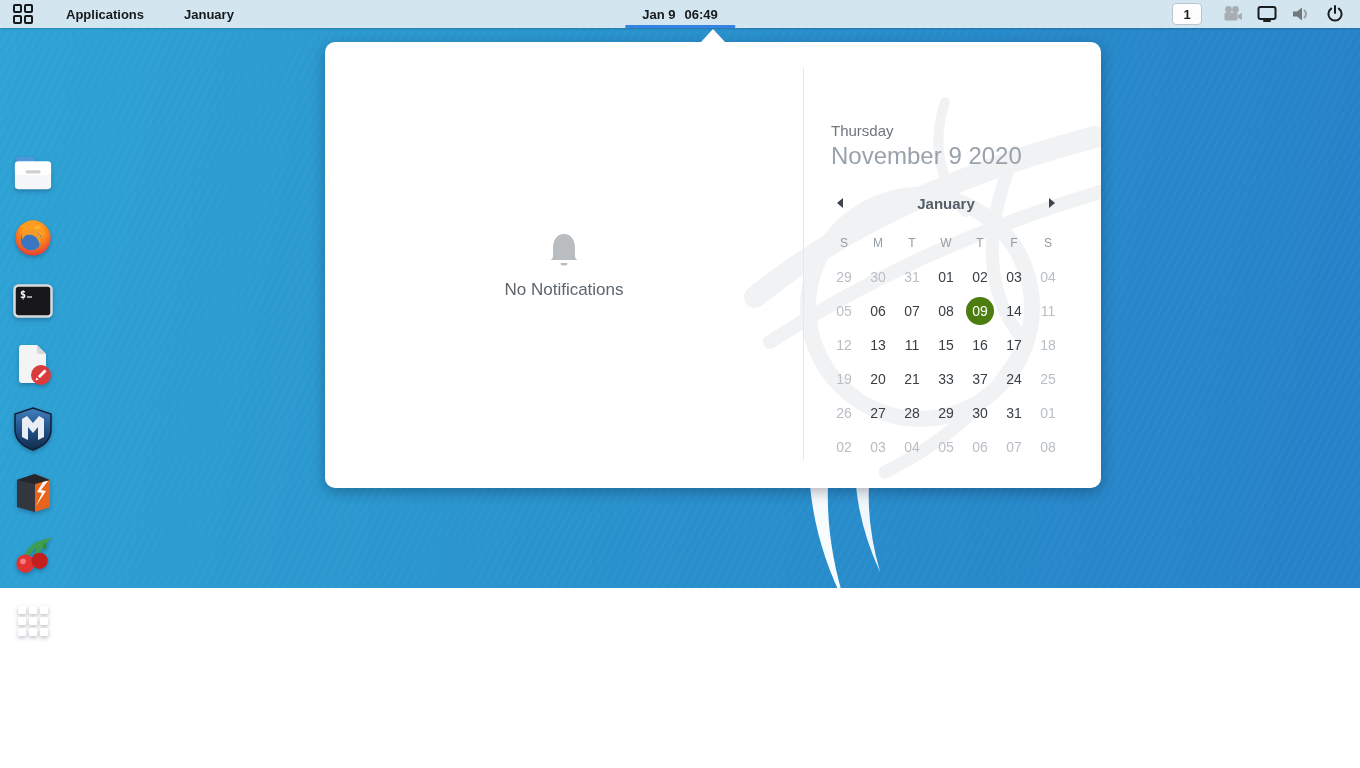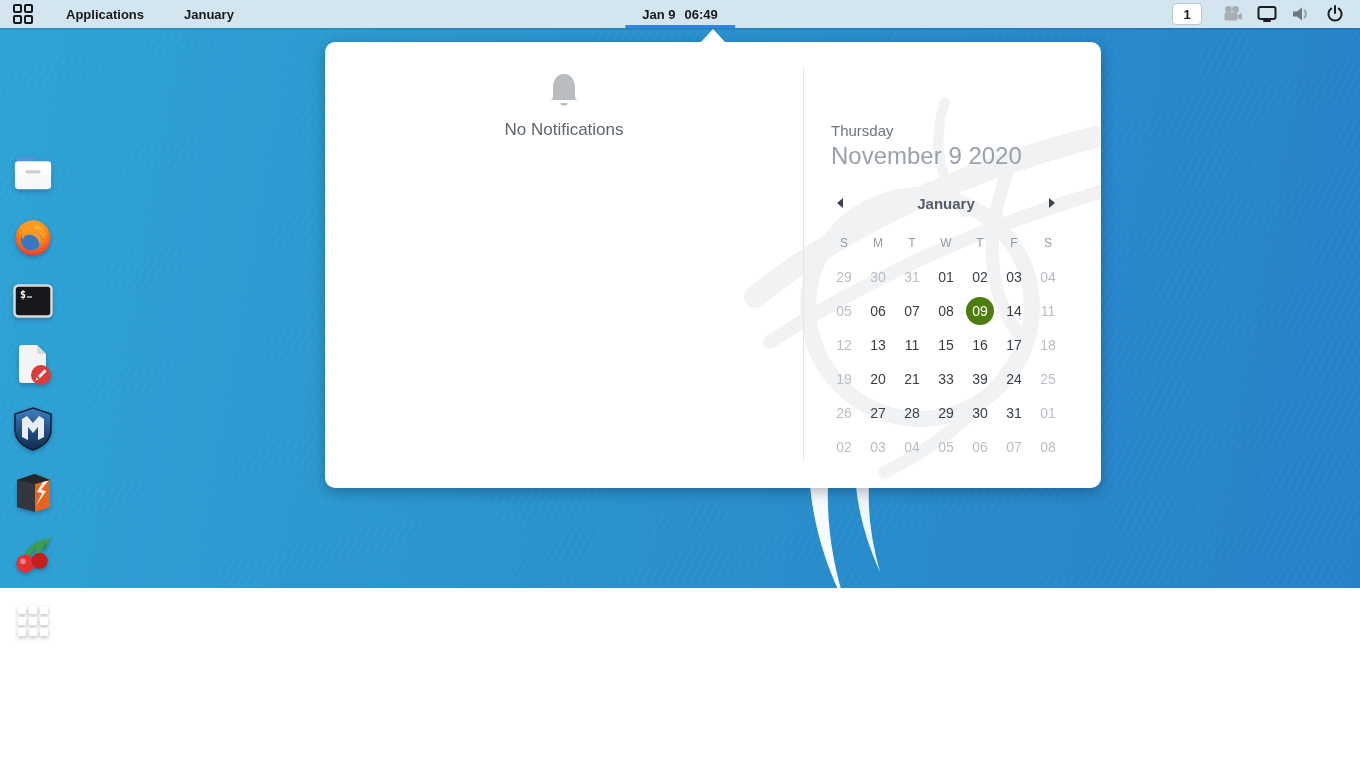--- a/index.html
+++ b/index.html
@@ -66,21 +66,21 @@
     position:absolute; left:325px; top:42px; width:776px; height:446px;
     background:#ffffff; border-radius:10px; z-index:20;
     box-shadow:0 4px 14px rgba(0,0,20,0.28); overflow:hidden;
   }
   .popup-watermark{ position:absolute; inset:0; pointer-events:none; }
   .popup-sep{
     position:absolute; left:478px; top:26px; height:392px; width:1px; background:#e4e7e9;
   }
   .notif-pane{
     position:absolute; left:0; top:0; width:478px; height:100%;
-    display:flex; flex-direction:column; align-items:center; margin-top:28px;
+    display:flex; flex-direction:column; align-items:center; justify-content:center;
   }
   .notif-pane .bell{ margin-bottom:10px; }
   .notif-empty{ font-size:17px; color:#5d656d; }
 
   .cal-pane{
     position:absolute; left:479px; top:0; width:297px; height:100%; padding:32px 0 0 27px;margin-top:48px;
   }
   .cal-weekday{ font-size:15px; color:#6e767e; }
   .cal-fulldate{ font-size:24px; font-weight:300; color:#99a2ab; margin-top:3px; }
   .cal-nav{
@@ -335,21 +335,21 @@
           <div class="cal-cell cal-day dark">13</div>
           <div class="cal-cell cal-day dark">11</div>
           <div class="cal-cell cal-day dark">15</div>
           <div class="cal-cell cal-day dark">16</div>
           <div class="cal-cell cal-day dark">17</div>
           <div class="cal-cell cal-day dim">18</div>
           <div class="cal-cell cal-day dim">19</div>
           <div class="cal-cell cal-day dark">20</div>
           <div class="cal-cell cal-day dark">21</div>
           <div class="cal-cell cal-day dark">33</div>
-          <div class="cal-cell cal-day dark">39</div>
+          <div class="cal-cell cal-day dark">37</div>
           <div class="cal-cell cal-day dark">24</div>
           <div class="cal-cell cal-day dim">25</div>
           <div class="cal-cell cal-day dim">26</div>
           <div class="cal-cell cal-day dark">27</div>
           <div class="cal-cell cal-day dark">28</div>
           <div class="cal-cell cal-day dark">29</div>
           <div class="cal-cell cal-day dark">30</div>
           <div class="cal-cell cal-day dark">31</div>
           <div class="cal-cell cal-day dim">01</div>
           <div class="cal-cell cal-day dim">02</div>

